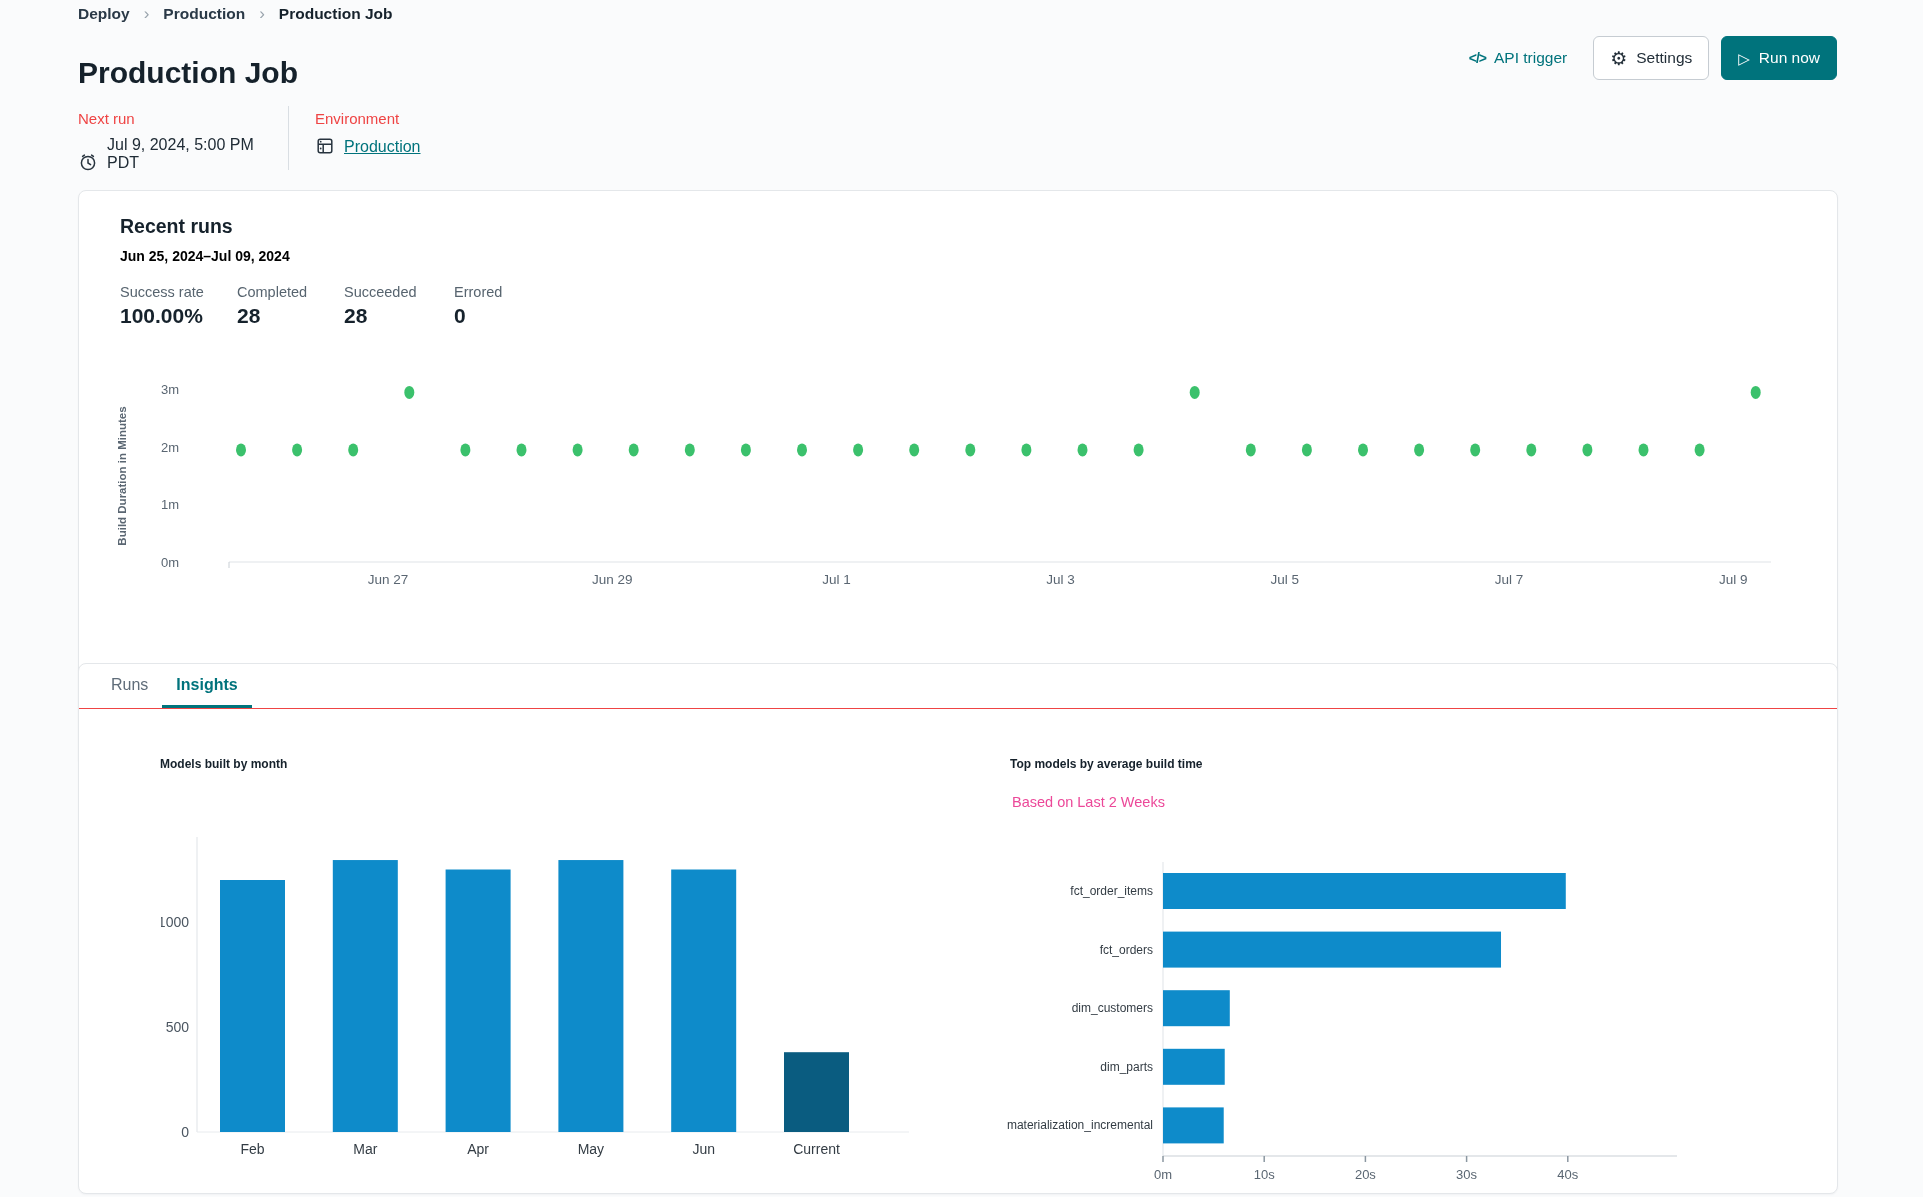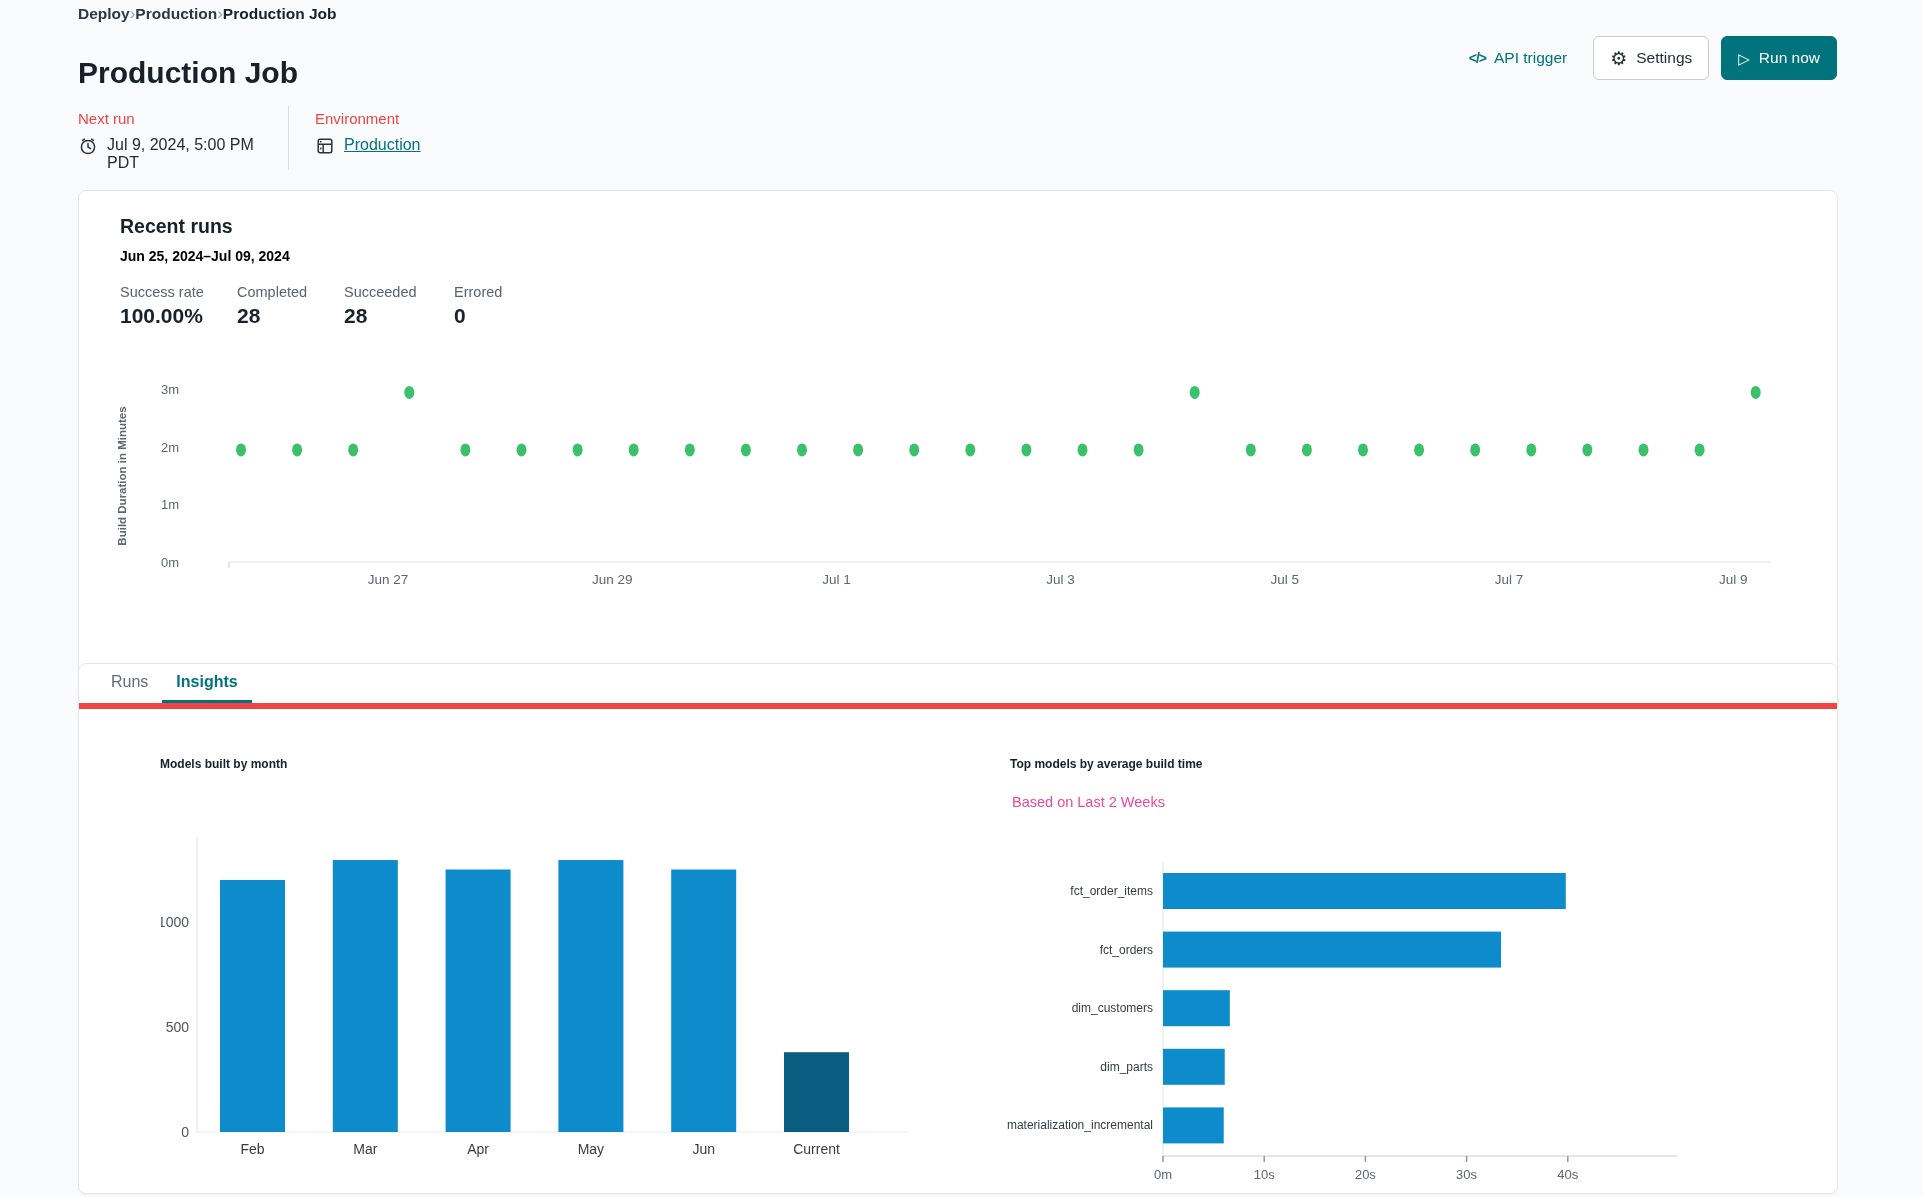--- a/index.html
+++ b/index.html
@@ -1,20 +1,20 @@
 <!DOCTYPE html>
 <html><head>
 <meta charset="utf-8">
 <style>
   html,body{margin:0;padding:0;background:#fafbfc;}
   #canvas{position:relative;width:1923px;height:1197px;background:#fafbfc;
           font-family:"Liberation Sans",sans-serif;overflow:hidden;color:#202c36;}
 
   
-  .breadcrumb{position:absolute;left:78px;top:4px;display:flex;align-items:center;
+  .breadcrumb{position:absolute;left:78px;top:4px;display:flex;align-items:center;gap:14px;
               font-size:15.5px;font-weight:700;color:#2a3947;}
   .crumb{cursor:pointer;}
   .crumb-sep{color:#9aa4ad;font-weight:400;font-size:17px;}
   .crumb-current{color:#16222c;}
 
   
   .page-title{position:absolute;left:78px;top:36px;font-size:30px;font-weight:700;color:#15212b;}
   .header-actions{position:absolute;right:86px;top:36px;height:44px;display:flex;align-items:center;gap:12px;}
   .api-trigger{display:flex;align-items:center;gap:8px;color:#00737c;font-size:15.5px;font-weight:500;
                cursor:pointer;margin-right:14px;}
@@ -23,21 +23,21 @@
        font-size:15.5px;font-weight:500;cursor:pointer;box-sizing:border-box;}
   .btn-secondary{background:#fff;border:1px solid #c6ccd2;color:#222e38;}
   .btn-primary{background:#00737c;border:1px solid #00737c;color:#fff;}
   .gear-glyph{font-size:19px;line-height:1;}
   .play-glyph{font-size:15px;line-height:1;}
 
   
   .info-col{position:absolute;top:106px;height:64px;box-sizing:border-box;}
   .info-col.bordered{border-left:1px solid #d9dee3;}
   .info-label{font-size:15px;color:#ef4444;padding-top:4px;}
-  .info-value{margin-top:9px;display:flex;align-items:flex-start;gap:9px;font-size:16px;color:#202c36;}
+  .info-value{margin-top:9px;display:flex;align-items:flex-end;gap:9px;font-size:16px;color:#202c36;}
   .info-link{color:#00737c;text-decoration:underline;font-weight:500;cursor:pointer;}
   .ic{flex:0 0 auto;display:block;}
 
   
   .card{position:absolute;left:78px;width:1760px;background:#fff;border:1px solid #e4e7ea;
         border-radius:8px;box-shadow:0 1px 2px rgba(16,24,40,.04);box-sizing:border-box;}
   #recent-runs-card{top:190px;height:576px;}
   #insights-card{top:663px;height:531px;}
 
   .rr-title{position:absolute;left:41px;top:24px;font-size:19.5px;font-weight:700;color:#16222c;}
@@ -45,21 +45,21 @@
   .stat{position:absolute;top:93px;}
   .stat-label{font-size:14.5px;color:#57646f;}
   .stat-value{margin-top:4px;font-size:21px;font-weight:700;color:#16222c;}
 
   svg text{font-family:"Liberation Sans",sans-serif;}
   #scatter-svg{position:absolute;left:0;top:175px;}
   #bar-svg{position:absolute;left:82px;top:167px;}
   #hbar-svg{position:absolute;left:922px;top:182px;}
 
   
-  .tabbar{position:absolute;left:0;top:0;width:100%;height:45px;border-bottom:6px solid #ef4444;
+  .tabbar{position:absolute;left:0;top:0;width:100%;height:45px;border-bottom:1px solid #ef4444;
           display:flex;align-items:stretch;padding-left:18px;box-sizing:border-box;}
   .tab{display:flex;align-items:center;padding:0 14px;font-size:16px;color:#5f6c79;cursor:pointer;
        border-bottom:3px solid transparent;box-sizing:border-box;}
   .tab.active{color:#00737c;font-weight:700;border-bottom-color:#00737c;}
 
   .chart-title{position:absolute;top:93px;font-size:12px;font-weight:700;color:#15212b;}
   #mbm-title{left:81px;}
   #tm-title{left:931px;}
   .chart-subtitle{position:absolute;left:933px;top:130px;font-size:14.5px;color:#ec4899;}
 </style>

